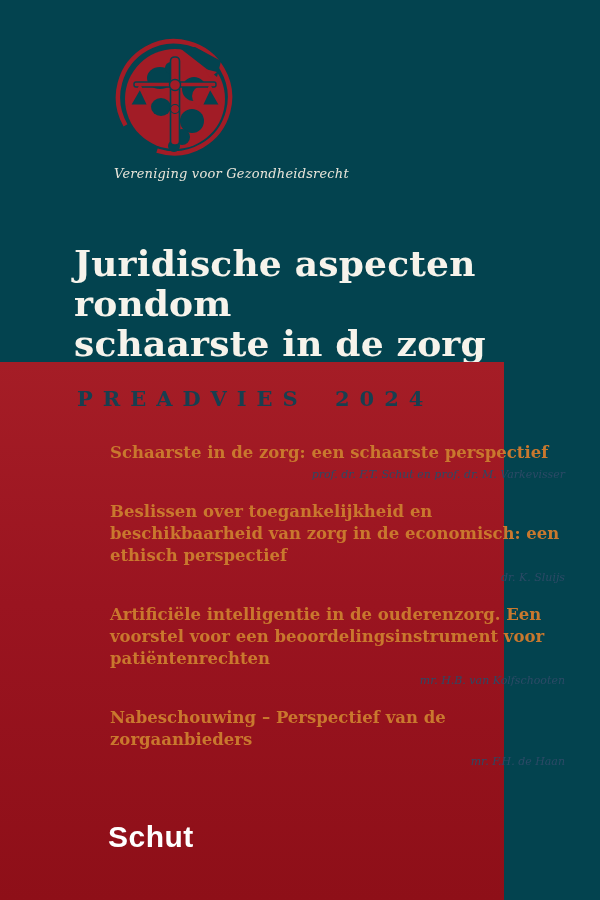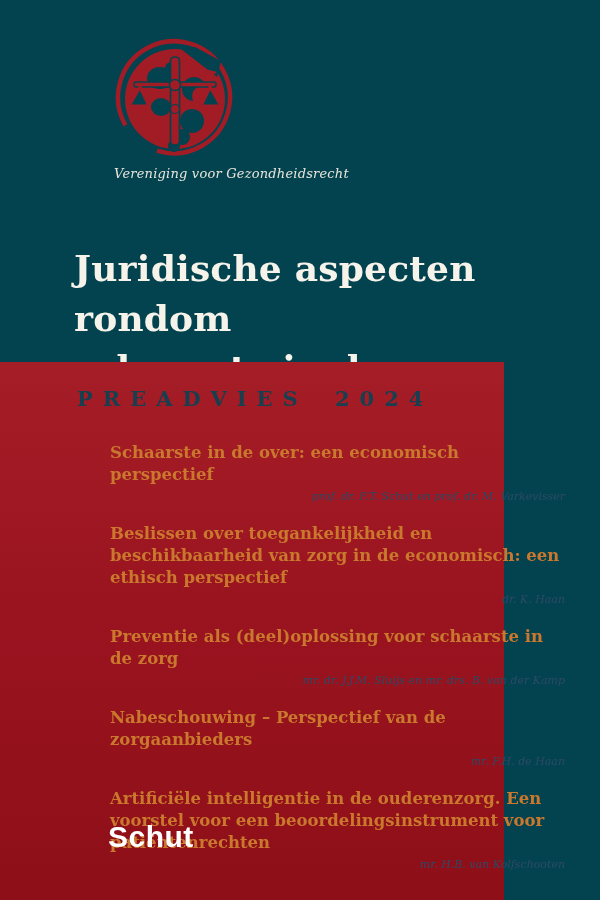--- a/index.html
+++ b/index.html
@@ -16,21 +16,21 @@
     background: #03434f;
   }
   .logo-wrap { position: absolute; left: 114px; top: 36px; width: 122px; height: 126px; }
   .logo-wrap svg { width: 100%; height: 100%; display: block; }
   .association-name {
     position: absolute; left: 114px; top: 166px; width: 400px;
     color: #e9e5da; font-style: italic; font-size: 13px; letter-spacing: 0.2px;
   }
   .book-title {
     position: absolute; left: 74px; top: 243px; width: 520px;
-    color: #f6f3eb; font-weight: bold; font-size: 36px; line-height: 50px;
+    color: #f6f3eb; font-weight: bold; font-size: 36px; line-height: 40px;
     letter-spacing: 0.2px;
   }
   .book-title .line { display: block; }
 
   
   .bottom-section {
     position: absolute; left: 0; top: 362px; width: 504px; height: 538px;
     background: linear-gradient(180deg, #a51d26 0%, #9a1420 45%, #8e0f18 100%);
   }
   .series-line {
@@ -100,42 +100,38 @@
     </h1>
   </div>
 
   <div class="bottom-section">
 
     <div class="series-line">PREADVIES 2024</div>
 
     <div class="toc">
 
       <div class="toc-item">
-        <div class="toc-title">Schaarste in de over: een economisch perspectief</div>
+        <div class="toc-title">Schaarste in de zorg: een schaarste perspectief</div>
         <div class="toc-authors">prof. dr. F.T. Schut en prof. dr. M. Varkevisser</div>
       </div>
 
       <div class="toc-item">
         <div class="toc-title">Beslissen over toegankelijkheid en beschikbaarheid van zorg in de economisch: een ethisch perspectief</div>
-        <div class="toc-authors">dr. K. Haan</div>
+        <div class="toc-authors">dr. K. Sluijs</div>
       </div>
 
+
       <div class="toc-item">
-        <div class="toc-title">Preventie als (deel)oplossing voor schaarste in de zorg</div>
-        <div class="toc-authors">mr. dr. J.J.M. Sluijs en mr. drs. B. van der Kamp</div>
+        <div class="toc-title">Artificiële intelligentie in de ouderenzorg. Een voorstel voor een beoordelingsinstrument voor patiëntenrechten</div>
+        <div class="toc-authors">mr. H.B. van Kolfschooten</div>
       </div>
 
       <div class="toc-item">
         <div class="toc-title">Nabeschouwing – Perspectief van de zorgaanbieders</div>
         <div class="toc-authors">mr. F.H. de Haan</div>
-      </div>
-
-      <div class="toc-item">
-        <div class="toc-title">Artificiële intelligentie in de ouderenzorg. Een voorstel voor een beoordelingsinstrument voor patiëntenrechten</div>
-        <div class="toc-authors">mr. H.B. van Kolfschooten</div>
       </div>
 
     </div>
 
     <div class="publisher">Schut</div>
   </div>
 
 </div>
 
 </body></html>

